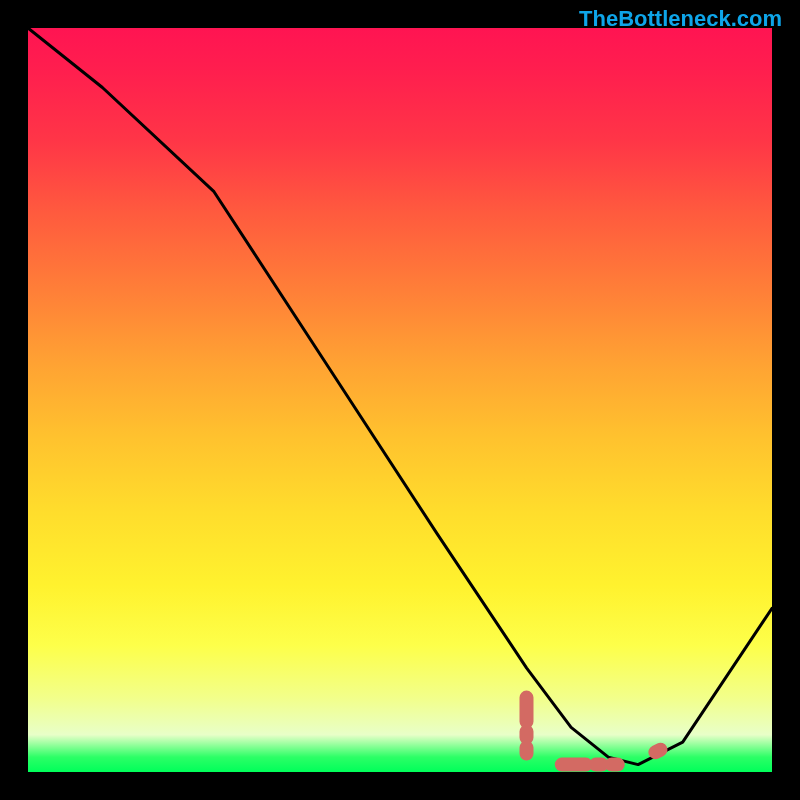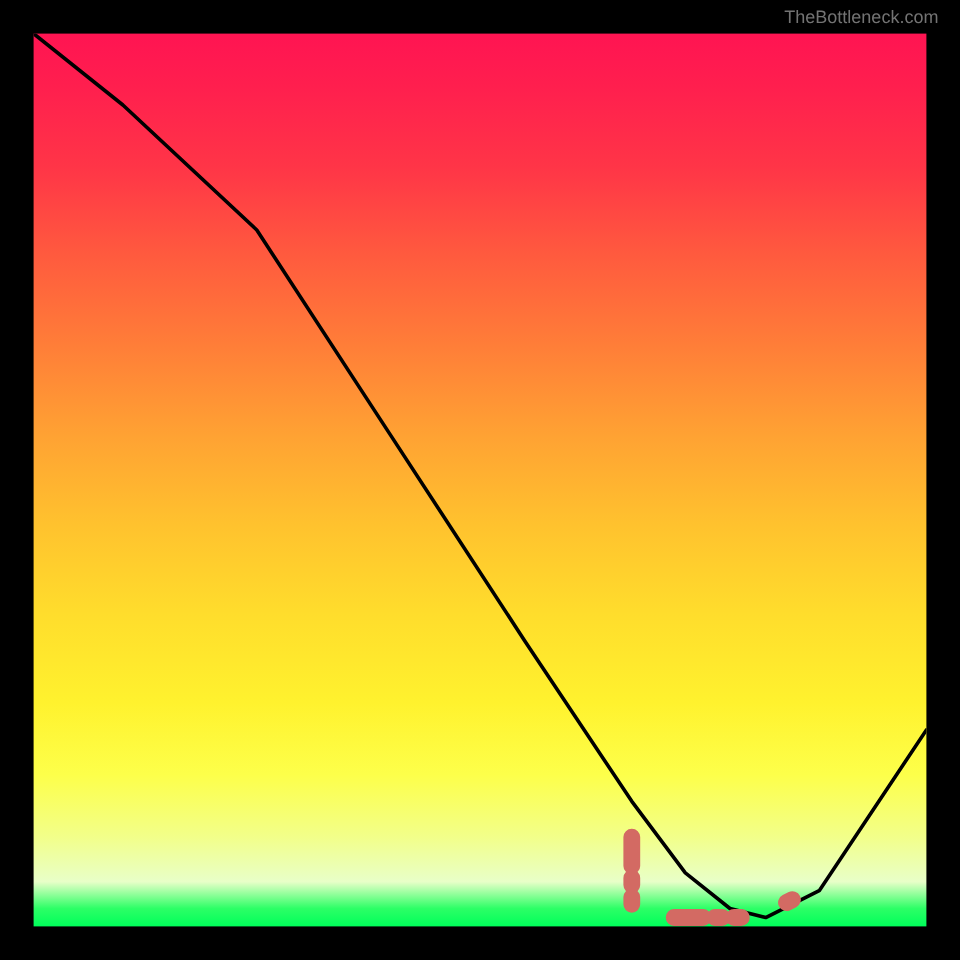--- a/index.html
+++ b/index.html
@@ -7,23 +7,23 @@
     width: 800px;
     height: 800px;
     background: #000;
     position: relative;
     font-family: Arial, sans-serif;
   }
   .attribution {
     position: absolute;
     top: 6px;
     right: 18px;
-    color: #737373;
-    font-size: 15px;
-    font-weight: 400;
+    color: #0ea5e9;
+    font-size: 22px;
+    font-weight: 700;
     z-index: 10;
   }
   .plot-area {
     position: absolute;
     left: 28px;
     top: 28px;
     width: 744px;
     height: 744px;
   }
   .gradient-bg {

